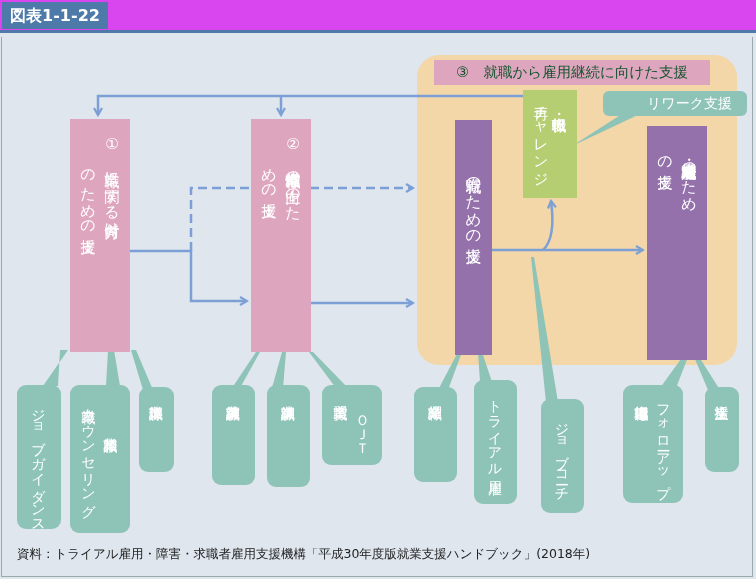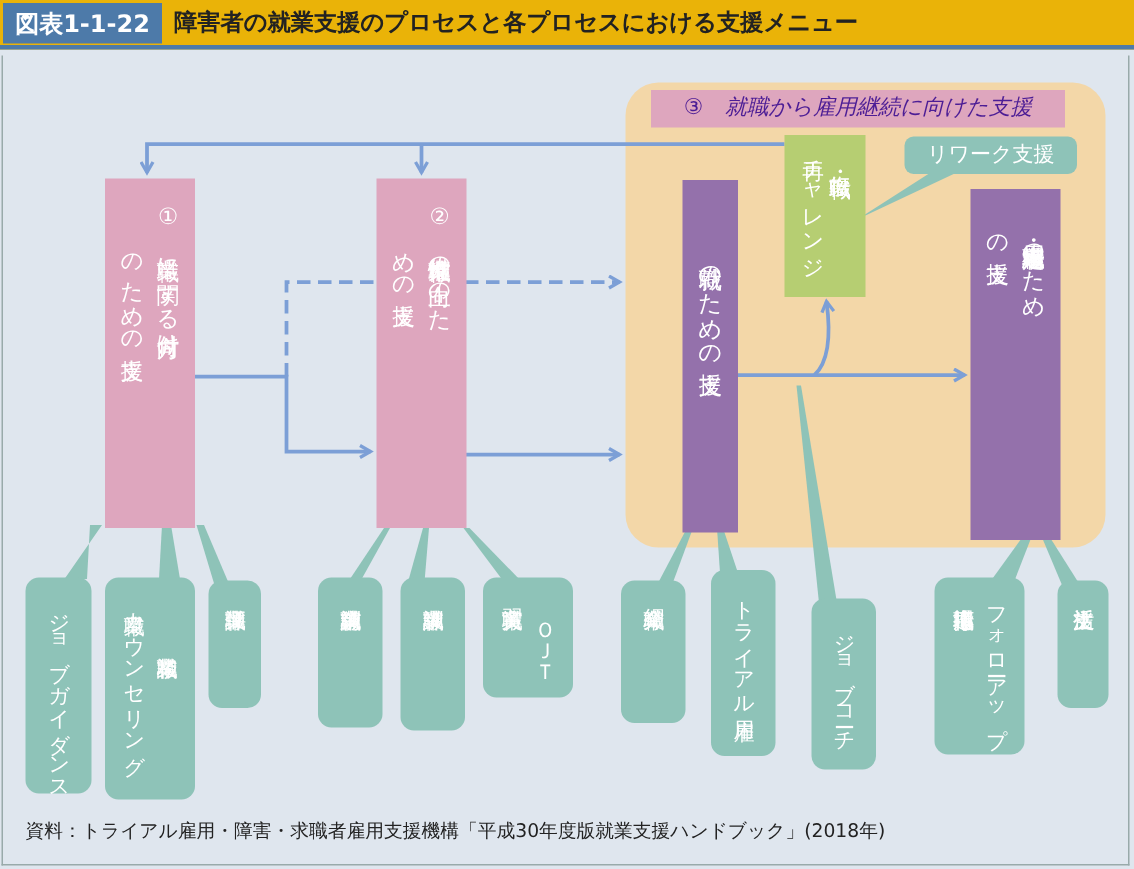--- a/index.html
+++ b/index.html
@@ -1,39 +1,38 @@
 <!DOCTYPE html>
 <html><head>
 <meta charset="utf-8">
 <style>
   html,body{margin:0;padding:0;}
   body{width:756px;height:579px;position:relative;background:#dfe6ee;font-family:"DejaVu Sans",sans-serif;overflow:hidden;}
-  .header{position:absolute;left:0;top:0;width:756px;height:33px;background:#eab308;border-bottom:3px solid #4d7aa9;box-sizing:border-box;}
+  .header{position:absolute;left:0;top:0;width:756px;height:33px;background:#d946ef;border-bottom:3px solid #4d7aa9;box-sizing:border-box;}
   .fig-label{position:absolute;left:2px;top:2px;width:106px;height:27px;background:#4d7aa9;color:#fff;font-weight:bold;font-size:16px;line-height:27px;text-align:center;}
   .fig-title{position:absolute;left:116px;top:2px;height:27px;line-height:27px;font-size:15.5px;font-weight:bold;color:#222;}
   .frame{position:absolute;left:1px;top:37px;width:752px;height:540px;border:1px solid #9aa;border-top:none;box-sizing:border-box;}
   .vtext{writing-mode:vertical-rl;text-orientation:upright;color:#fff;letter-spacing:0px;}
   .pink{position:absolute;background:#dea6be;}
   .purple{position:absolute;background:#9471ab;}
   .green{position:absolute;background:#b6ce72;}
   .orange{position:absolute;left:417px;top:55px;width:320px;height:310px;background:#f3d7a8;border-radius:22px;}
-  .phase3{position:absolute;left:434px;top:60px;width:276px;height:25px;background:#dea6be;color:#4c1d95;font-size:14.5px;line-height:25px;text-align:center;font-style:italic;}
+  .phase3{position:absolute;left:434px;top:60px;width:276px;height:25px;background:#dea6be;color:#14532d;font-size:14.5px;line-height:25px;text-align:center;}
   .teal{position:absolute;background:#8ec3b8;border-radius:9px;}
   .teal-inner{position:absolute;left:0;top:0;right:0;bottom:0;display:flex;flex-direction:row-reverse;justify-content:center;align-items:flex-start;padding-top:14px;box-sizing:border-box;font-size:14px;gap:2px;}
   .box-inner{position:absolute;left:0;top:0;right:0;bottom:0;display:flex;flex-direction:row-reverse;justify-content:center;align-items:flex-start;box-sizing:border-box;font-size:15px;gap:4px;}
-  .rework{position:absolute;left:603px;top:91px;width:115px;height:25px;background:#8ec3b8;border-radius:6px;color:#fff;font-size:14px;line-height:25px;text-align:center;}
+  .rework{position:absolute;left:603px;top:91px;width:115px;height:25px;background:#8ec3b8;border-radius:6px;color:#fff;font-size:14px;line-height:25px;text-align:center;padding-left:29px;}
   .source{position:absolute;left:17px;top:546px;font-size:12.5px;color:#222;}
   svg{position:absolute;left:0;top:0;}
 </style>
 </head>
 <body>
 
 <div class="header">
   <div class="fig-label">図表1-1-22</div>
-  <div class="fig-title">障害者の就業支援のプロセスと各プロセスにおける支援メニュー</div>
 </div>
 <div class="frame"></div>
 
 <div class="orange"></div>
 <div class="phase3">③　就職から雇用継続に向けた支援</div>
 
 <svg width="756" height="579">
   <defs>
     <marker id="ah" markerWidth="10" markerHeight="10" refX="8" refY="5" orient="auto" markerUnits="userSpaceOnUse">
       <path d="M1,1 L8,5 L1,9" fill="none" stroke="#7c9fd6" stroke-width="2.2"></path>

